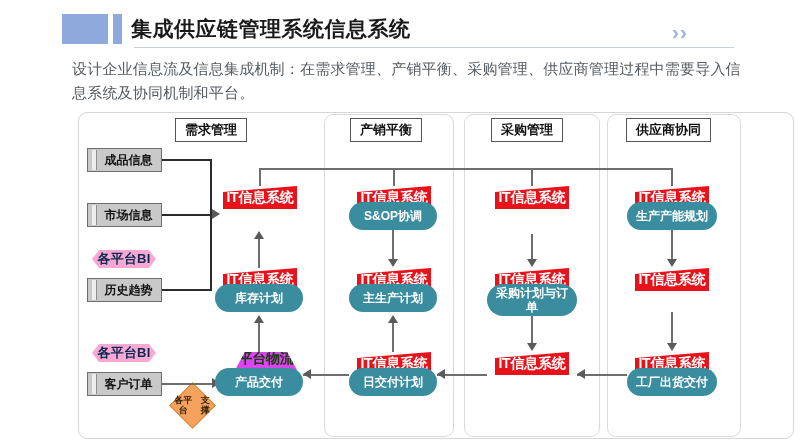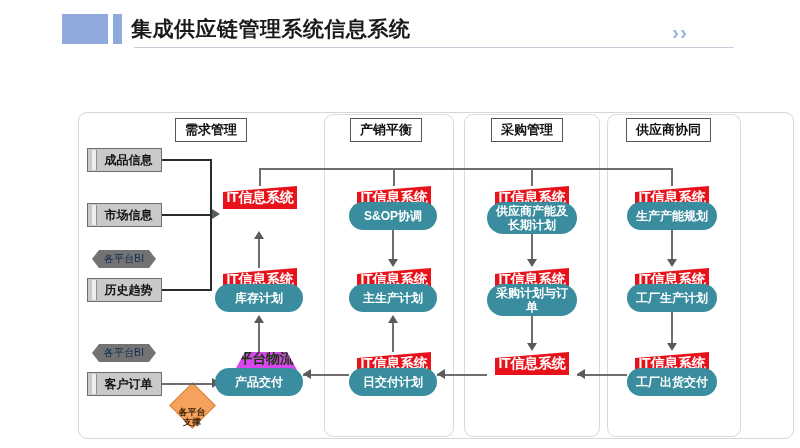--- a/index.html
+++ b/index.html
@@ -47,38 +47,38 @@
     display:flex;align-items:center;justify-content:center;
     box-sizing:border-box;padding-left:8px;
   }
   .srcbox::before{
     content:"";position:absolute;left:4px;top:1px;bottom:1px;width:4px;
     background:#EDEDED;border-right:1px solid #8E8E8E;
   }
 
   
   .hex{
-    position:absolute;background:#737373;
+    position:absolute;background:#f9a8d4;
     clip-path:polygon(11% 0,89% 0,100% 50%,89% 100%,11% 100%,0 50%);
-    font-size:10px;font-weight:normal;color:#0A2A52;
+    font-size:13px;font-weight:bold;color:#0A2A52;
     display:flex;align-items:center;justify-content:center;
     letter-spacing:.2px;
   }
 
   
   .diamond{
     position:absolute;background:#F3A濃;
   }
   .diamond{
     background:#F5A25E;border:1px solid #D98436;
     transform:rotate(45deg);
   }
   .diamond-wrap{position:absolute;}
   .diamond-lbl{
-    position:absolute;inset:0;display:flex;flex-direction:column;
+    position:absolute;inset:0;display:flex;flex-direction:row;
     align-items:center;justify-content:flex-end;
     font-size:9px;font-weight:bold;color:#3A2307;line-height:10px;text-align:center;
   }
 
   
   .node{position:absolute;}
   .node .body{
     position:absolute;left:0;top:16px;right:0;bottom:0;
     background:#3A8D9E;border-radius:22px;
     display:flex;align-items:center;justify-content:center;
@@ -112,20 +112,21 @@
 <body>
 
 <div id="root">
 
   <div class="hdr-block hdr-b1"></div>
   <div class="hdr-block hdr-b2"></div>
   <div class="hdr-title">集成供应链管理系统信息系统</div>
   <div class="hdr-rule"></div>
   <div class="hdr-chev">››</div>
 
+  <div class="subtitle">设计企业信息流及信息集成机制：在需求管理、产销平衡、采购管理、供应商管理过程中需要导入信息系统及协同机制和平台。</div>
 
   <div class="panel" id="panel-main"></div>
   <div class="colpanel" style="left:324px;width:128px;"></div>
   <div class="colpanel" style="left:464px;width:134px;"></div>
   <div class="colpanel" style="left:607px;width:132px;"></div>
 
   <div class="colhead" style="left:350px;top:118px;">产销平衡</div>
   <div class="colhead" style="left:175px;top:118px;">需求管理</div>
   <div class="colhead" style="left:491px;top:118px;">采购管理</div>
   <div class="colhead" style="left:626px;top:118px;">供应商协同</div>
@@ -192,41 +193,39 @@
     <div class="ribbon">IT信息系统</div>
     <div class="body">日交付计划</div>
   </div>
   <div class="ln lnv" style="left:392px;top:230px;height:30px;"></div>
   <div class="arw arw-d" style="left:388px;top:259px;"></div>
   <div class="ln lnv" style="left:392px;top:322px;height:30px;"></div>
   <div class="arw arw-u" style="left:388px;top:315px;"></div>
 
   <div class="node" style="left:487px;top:186px;width:90px;height:48px;">
     <div class="ribbon">IT信息系统</div>
-    <div class="body">供应商产能及长期计划</div>
   </div>
   <div class="node" style="left:487px;top:268px;width:90px;height:48px;">
     <div class="ribbon">IT信息系统</div>
     <div class="body">采购计划与订单</div>
   </div>
   <div class="node" style="left:487px;top:352px;width:90px;height:44px;">
     <div class="ribbon">IT信息系统</div>
   </div>
   <div class="ln lnv" style="left:531px;top:234px;height:26px;"></div>
   <div class="arw arw-d" style="left:527px;top:259px;"></div>
   <div class="ln lnv" style="left:531px;top:316px;height:28px;"></div>
   <div class="arw arw-d" style="left:527px;top:343px;"></div>
 
   <div class="node" style="left:627px;top:186px;width:90px;height:44px;">
     <div class="ribbon">IT信息系统</div>
     <div class="body">生产产能规划</div>
   </div>
   <div class="node" style="left:627px;top:268px;width:90px;height:44px;">
     <div class="ribbon">IT信息系统</div>
-    <div class="body">工厂生产计划</div>
   </div>
   <div class="node" style="left:627px;top:352px;width:90px;height:44px;">
     <div class="ribbon">IT信息系统</div>
     <div class="body">工厂出货交付</div>
   </div>
   <div class="ln lnv" style="left:671px;top:230px;height:30px;"></div>
   <div class="arw arw-d" style="left:667px;top:259px;"></div>
   <div class="ln lnv" style="left:671px;top:312px;height:32px;"></div>
   <div class="arw arw-d" style="left:667px;top:343px;"></div>
 

